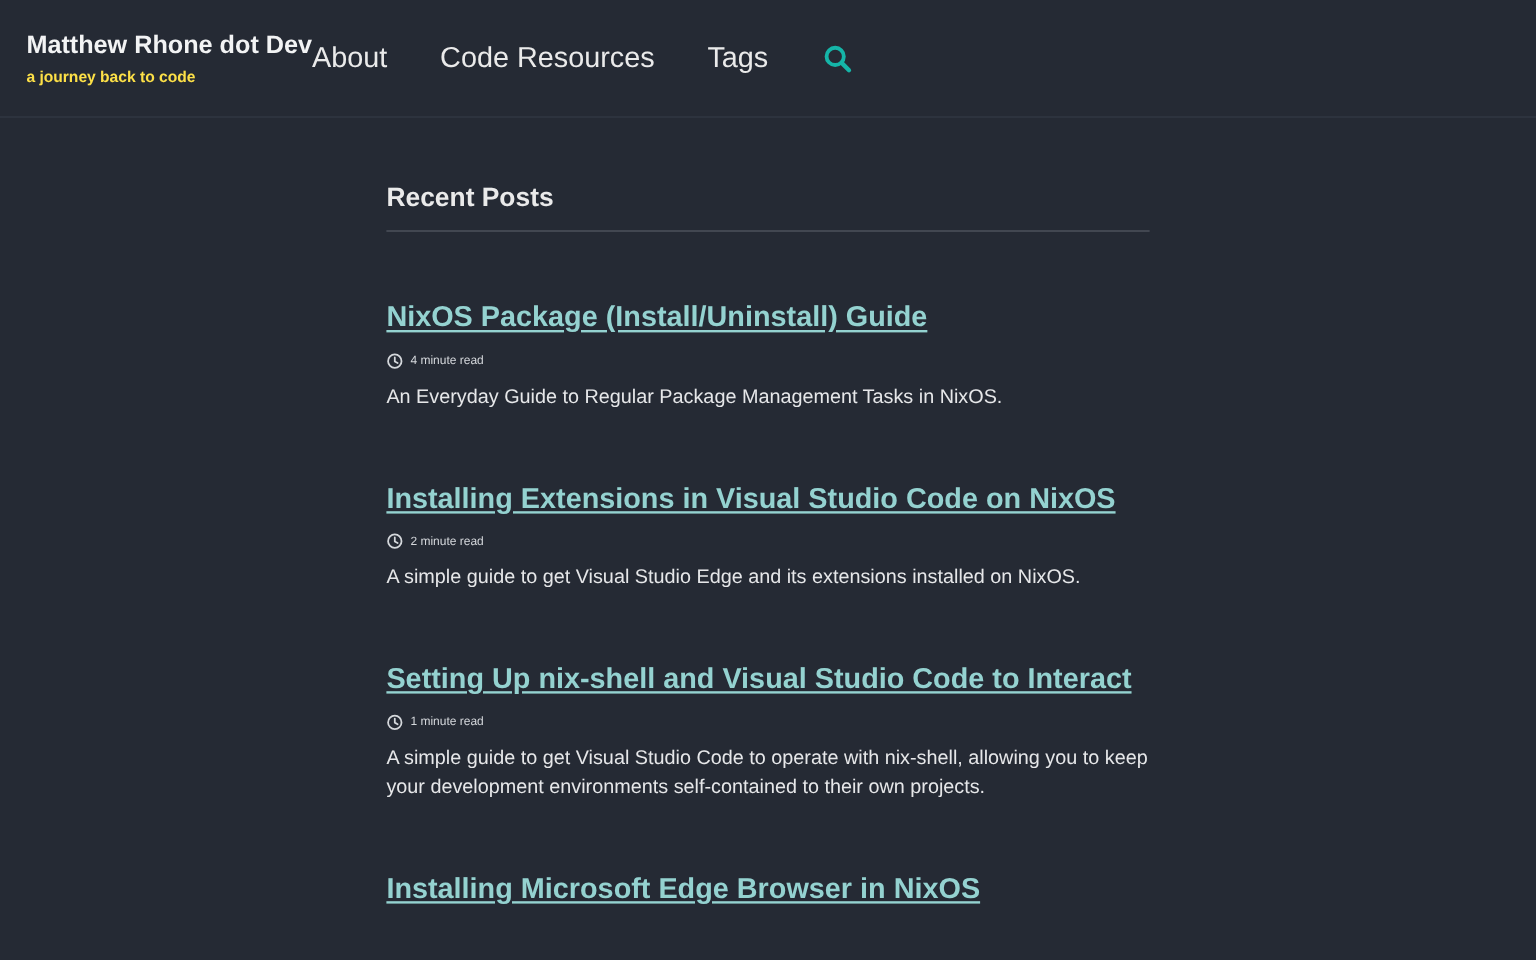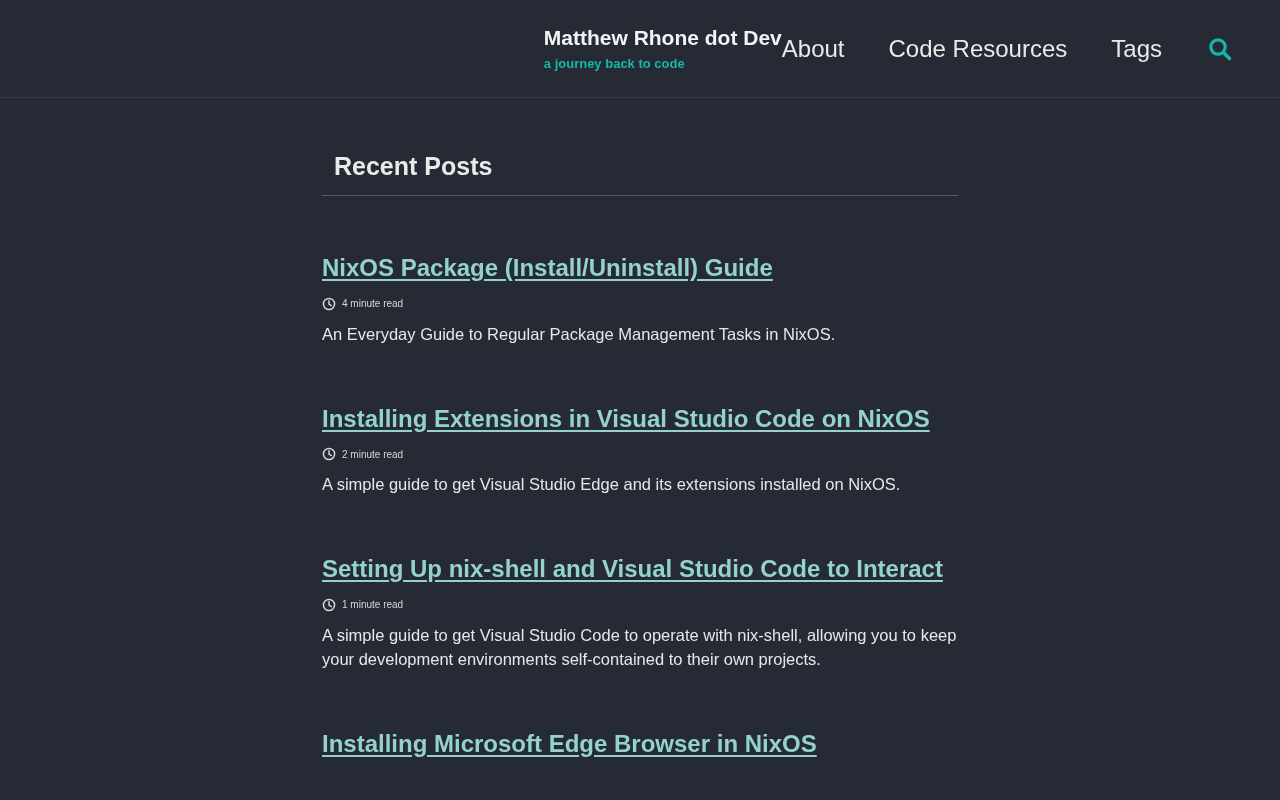--- a/index.html
+++ b/index.html
@@ -14,36 +14,36 @@
 
   
   .masthead {
     height: 98px;
     border-bottom: 1px solid #343a46;
   }
   .masthead-inner {
     height: 100%;
     display: flex;
     align-items: center;
-    justify-content: flex-end;
+    justify-content: flex-start;
     padding-left: 22px;
     padding-right: 46px;
   }
   .site-branding { display: flex; flex-direction: column; gap: 6px; }
   .site-title {
     font-size: 21px;
     font-weight: bold;
     color: #f2f3f4;
     text-decoration: none;
     cursor: pointer;
   }
   .site-subtitle {
     font-size: 13px;
     font-weight: bold;
-    color: #14b8a6;
+    color: #fde047;
   }
   .site-nav {
     display: flex;
     align-items: center;
     gap: 44px;
   }
   .nav-link {
     font-size: 24px;
     color: #eaeaea;
     text-decoration: none;
@@ -63,24 +63,23 @@
   main {
     width: 636px;
     margin: 0 auto;
     padding-top: 54px;
   }
   .page-heading-wrap {
     border-bottom: 1px solid #565c66;
     padding-bottom: 14px;
   }
   .page-heading {
-    font-size: 25px;
+    font-size: 22px;
     font-weight: bold;
     color: #eaeaea;
-    margin-left: 12px;
   }
 
   
   .post { margin-top: 56px; }
   .post-title {
     font-size: 24px;
     font-weight: bold;
     line-height: 1.32;
   }
   .post-title a {

